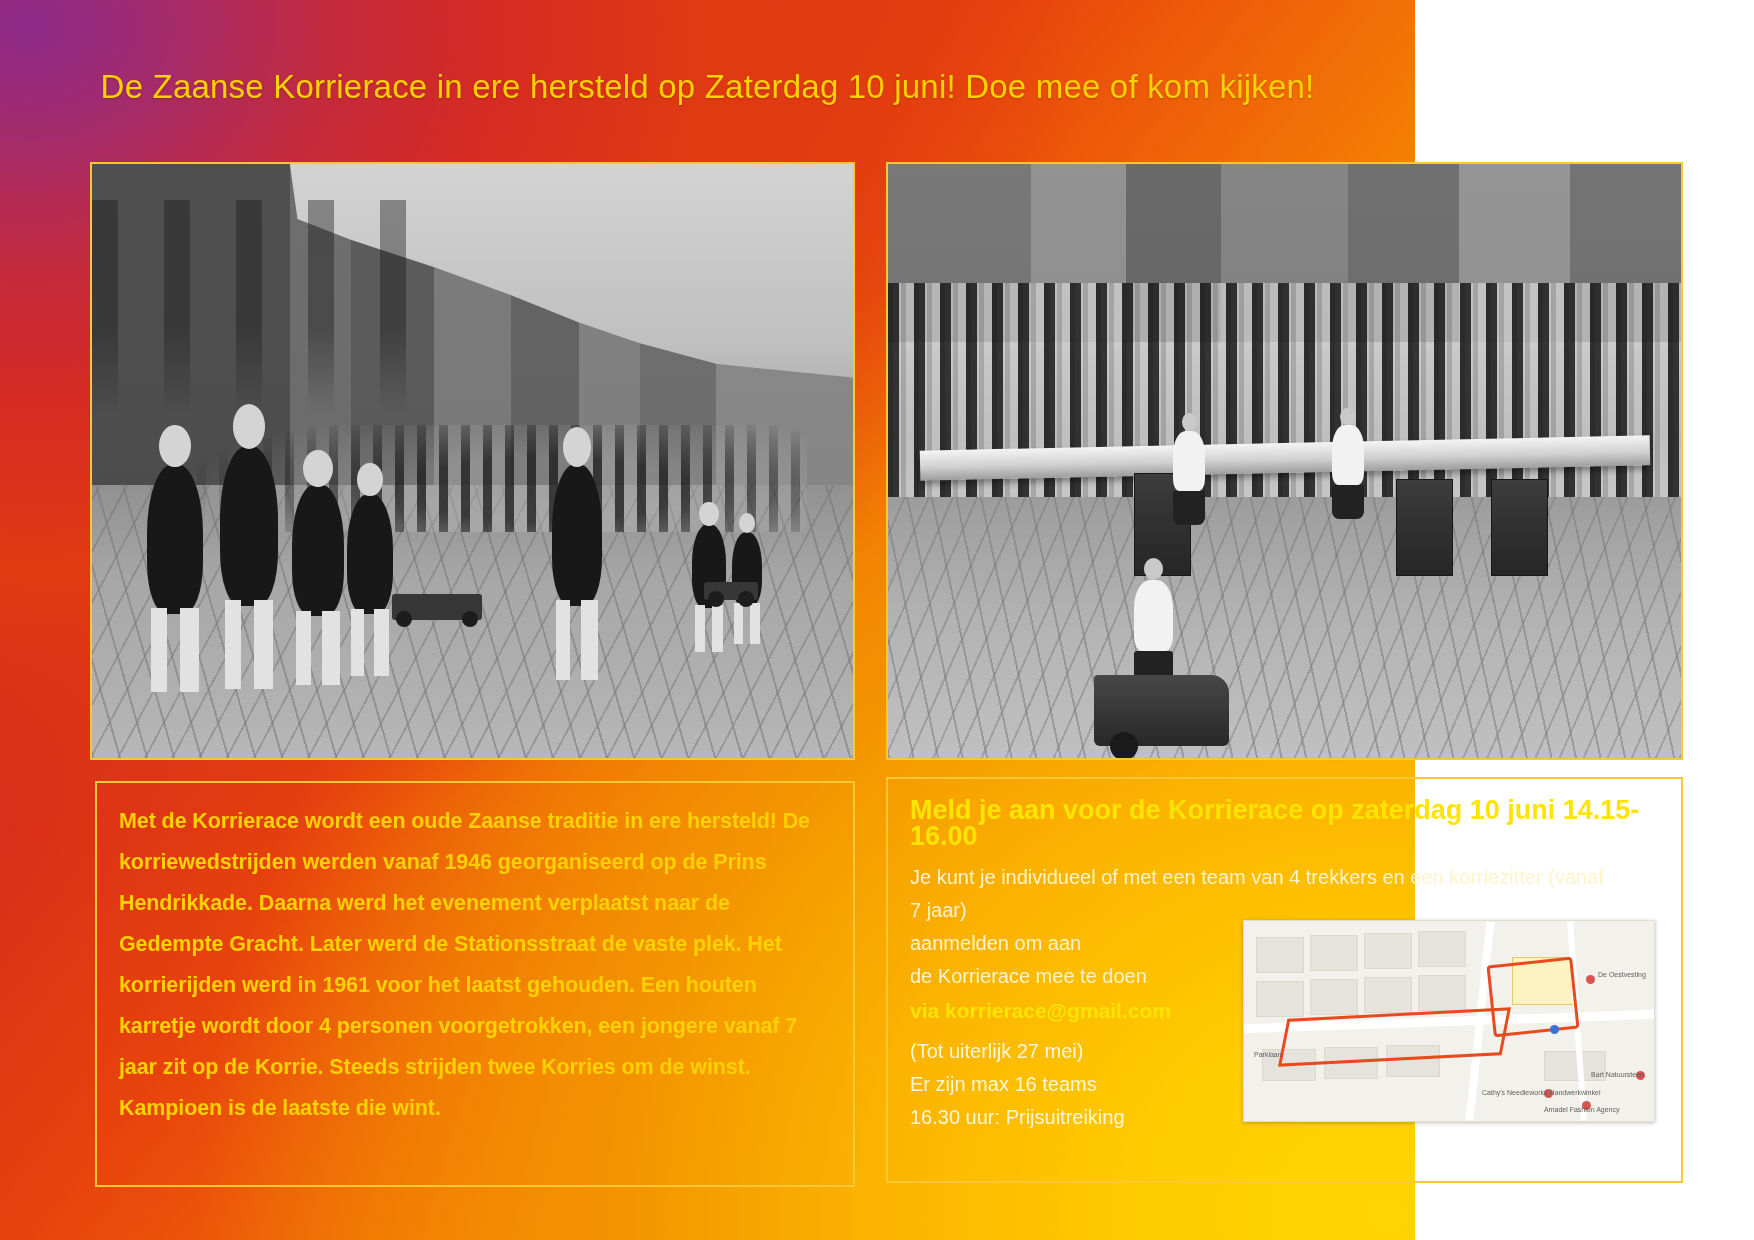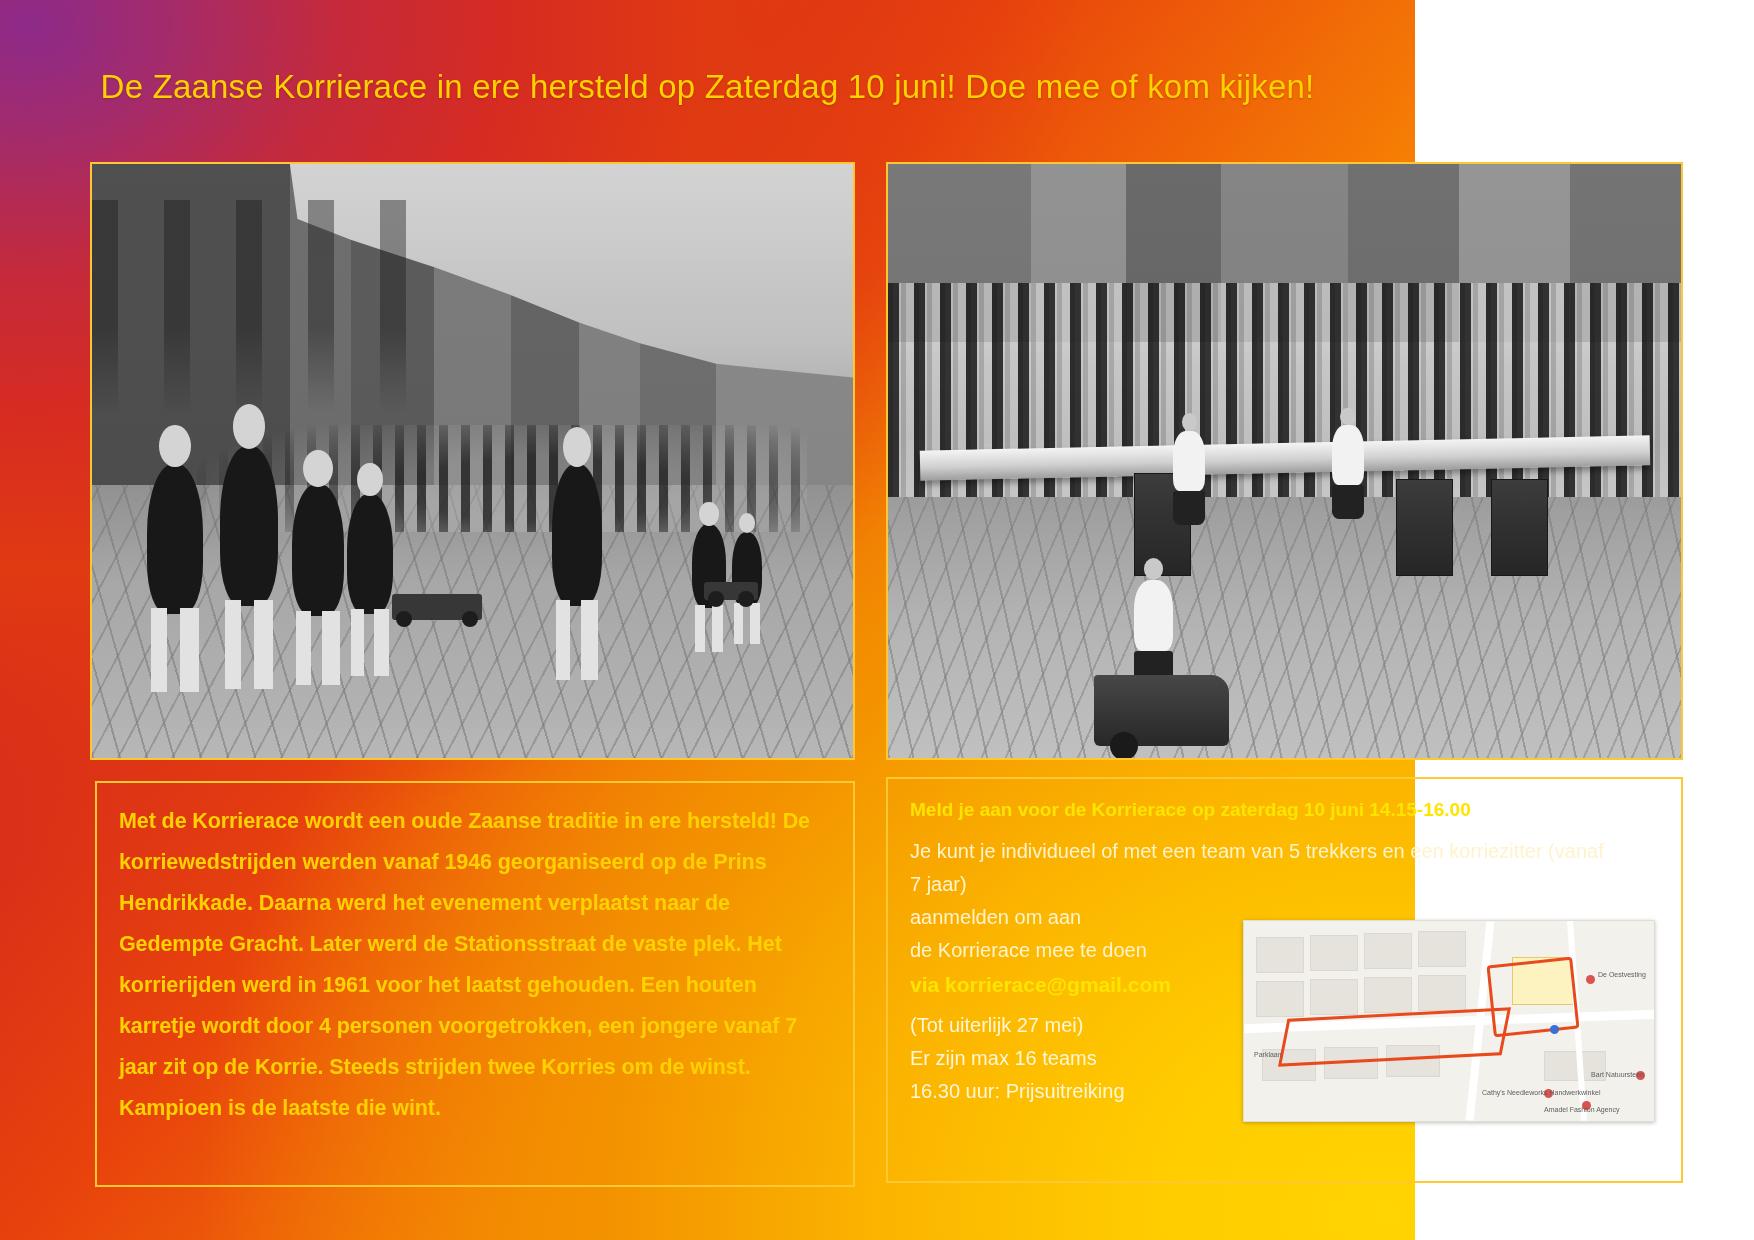--- a/index.html
+++ b/index.html
@@ -129,21 +129,21 @@
     color: #ffd100;
     font-size: 21.5px;
     font-weight: bold;
     line-height: 41px;
     letter-spacing: -0.1px;
   }
 
   .panel-right .head {
     margin: 0 0 12px 0;
     color: #ffe400;
-    font-size: 19px;
+    font-size: 27px;
     font-weight: bold;
     line-height: 26px;
   }
   .panel-right .body {
     margin: 0;
     color: #fff3cc;
     font-size: 20px;
     line-height: 33px;
     max-width: 700px;
   }
@@ -234,21 +234,21 @@
       <div class="barrow"></div>
     </div>
   </div>
 
   <div class="panel panel-left">
     <p>Met de Korrierace wordt een oude Zaanse traditie in ere hersteld! De korriewedstrijden werden vanaf 1946 georganiseerd op de Prins Hendrikkade. Daarna werd het evenement verplaatst naar de Gedempte Gracht. Later werd de Stationsstraat de vaste plek. Het korrierijden werd in 1961 voor het laatst gehouden. Een houten karretje  wordt door 4 personen voorgetrokken, een jongere vanaf 7 jaar zit op de Korrie. Steeds strijden  twee Korries  om de winst. Kampioen is de laatste die wint.</p>
   </div>
 
   <div class="panel panel-right">
     <p class="head">Meld je aan voor de Korrierace op zaterdag 10 juni 14.15-16.00</p>
-    <p class="body" style="white-space:pre-line;">Je kunt je individueel of met een team van 5 trekkers en een korriezitter (vanaf 7 jaar)
+    <p class="body" style="white-space:pre-line;">Je kunt je individueel of met een team van 4 trekkers en een korriezitter (vanaf 7 jaar)
 aanmelden om aan
 de Korrierace mee te doen</p>
     <p class="email">via korrierace@gmail.com</p>
     <p class="foot">(Tot uiterlijk 27 mei)</p>
     <p class="foot">Er zijn max 16 teams</p>
     <p class="foot">16.30 uur: Prijsuitreiking</p>
   </div>
 
   <div class="map">
     <div class="blk" style="left:12px;  top:16px;  width:46px; height:34px;"></div>

